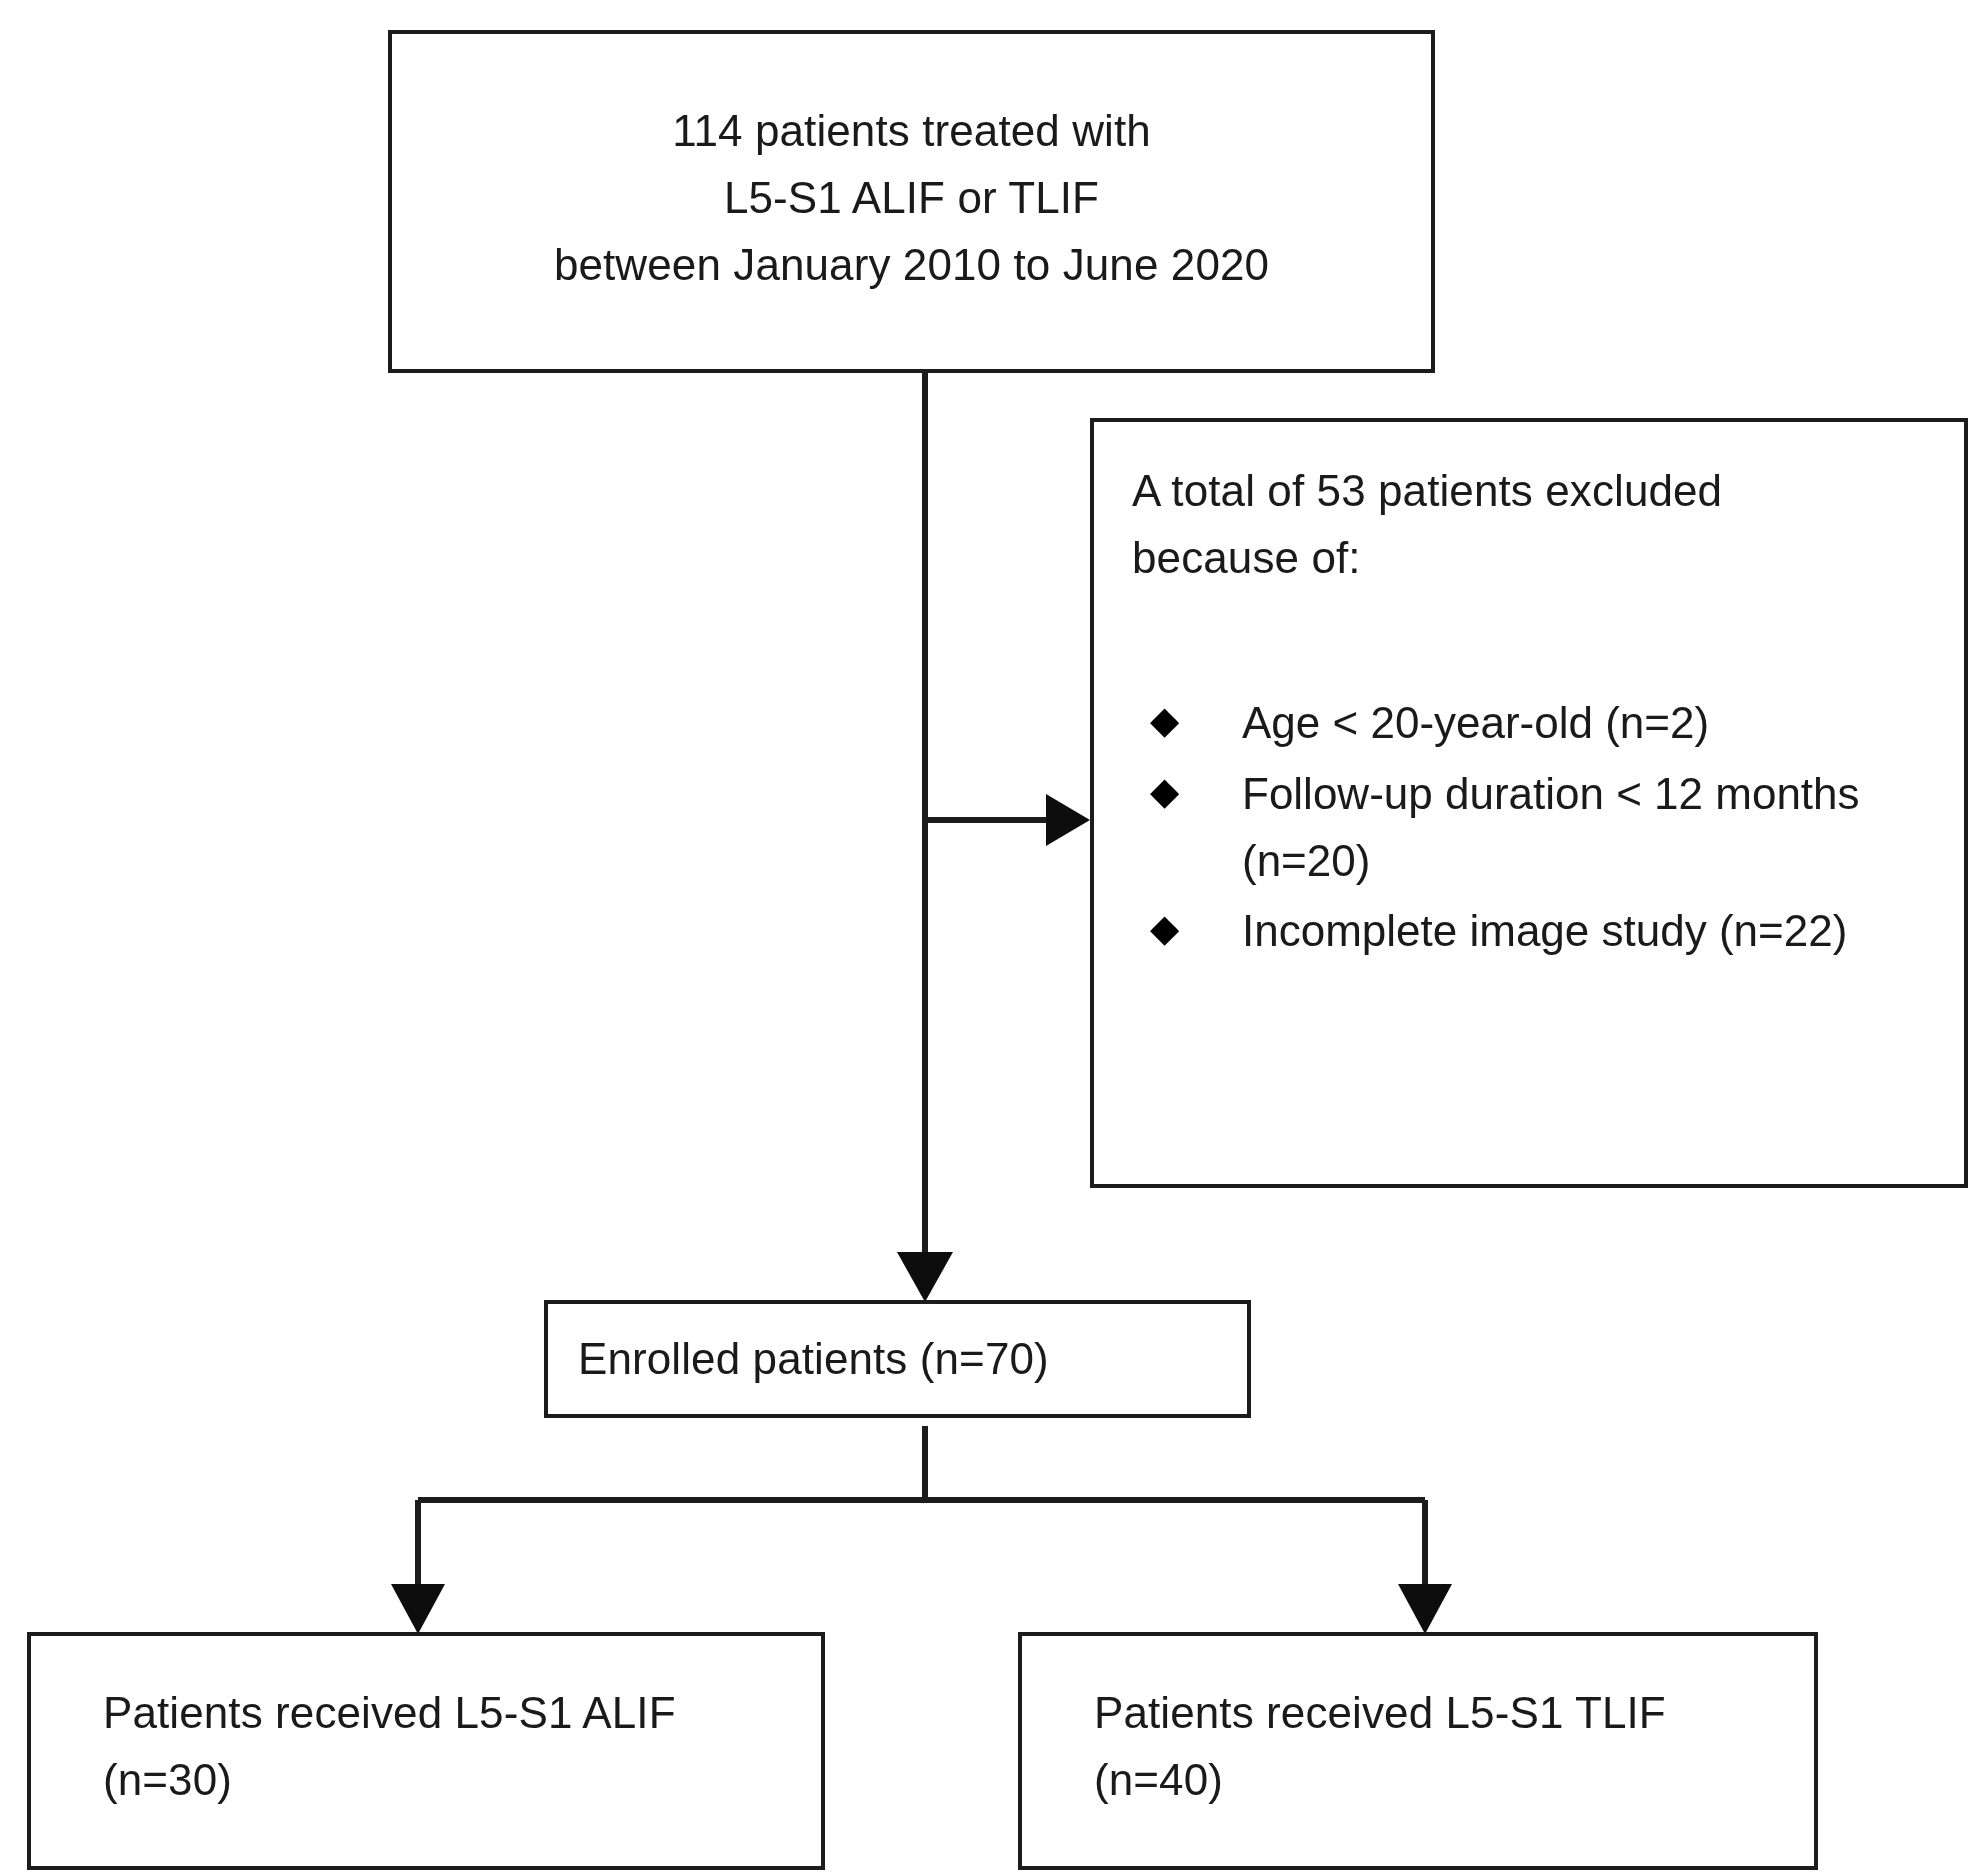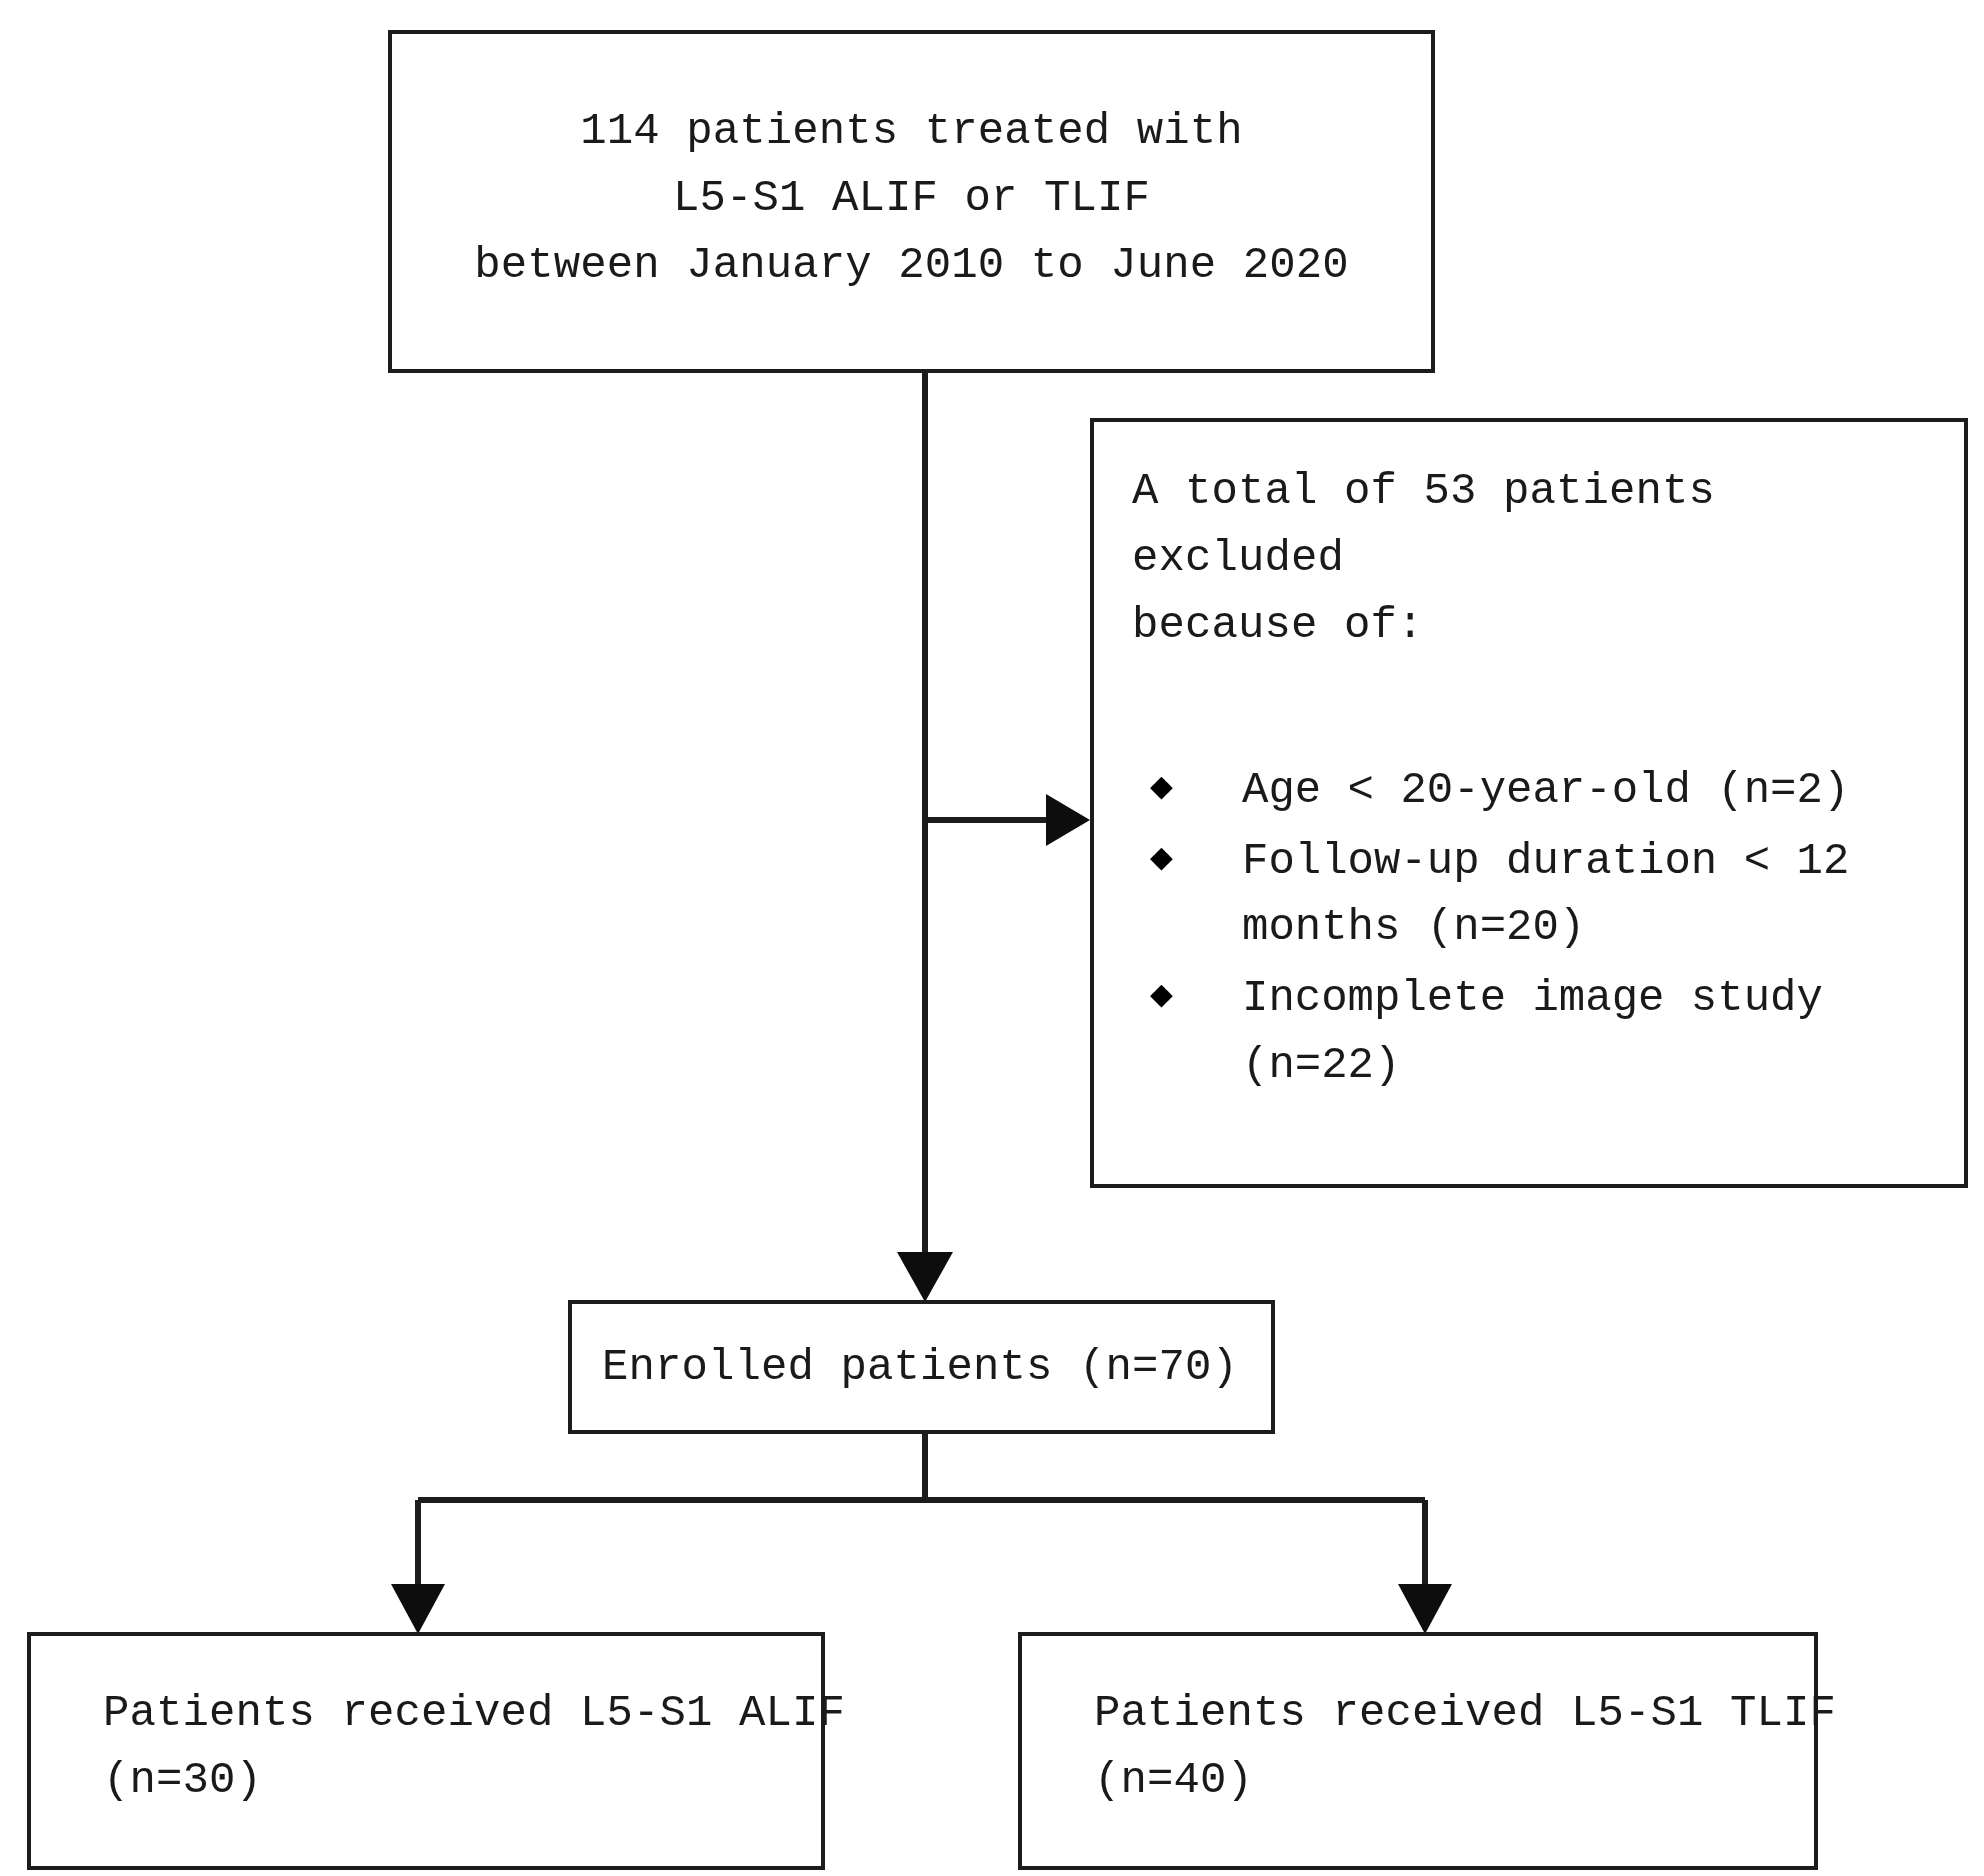--- a/index.html
+++ b/index.html
@@ -11,21 +11,20 @@
   body {
     font-family: "Liberation Sans", sans-serif;
     color: #1a1a1a;
   }
   #flowchart-root {
     position: relative;
     width: 1984px;
     height: 1876px;
     background: #ffffff;
     overflow: hidden;
-    font-family: Liberation Mono, monospace;
   }
   .node-box {
     position: absolute;
     box-sizing: border-box;
     background: #ffffff;
     border: 4px solid #1c1c1c;
   }
   .box-inner {
     box-sizing: border-box;
     width: 100%;
@@ -89,24 +88,24 @@
   .bullet-marker {
     position: absolute;
     left: 18px;
     top: 0;
     font-size: 38px;
     line-height: 1.62;
     color: #000000;
   }
   
   #box-enrolled {
-    left: 568px;
+    left: 544px;
     top: 1300px;
     width: 707px;
-    height: 134px;
+    height: 118px;
   }
   #box-enrolled .box-inner {
     align-items: flex-start;
     padding-left: 30px;
   }
   
   #box-alif {
     left: 27px;
     top: 1632px;
     width: 798px;

